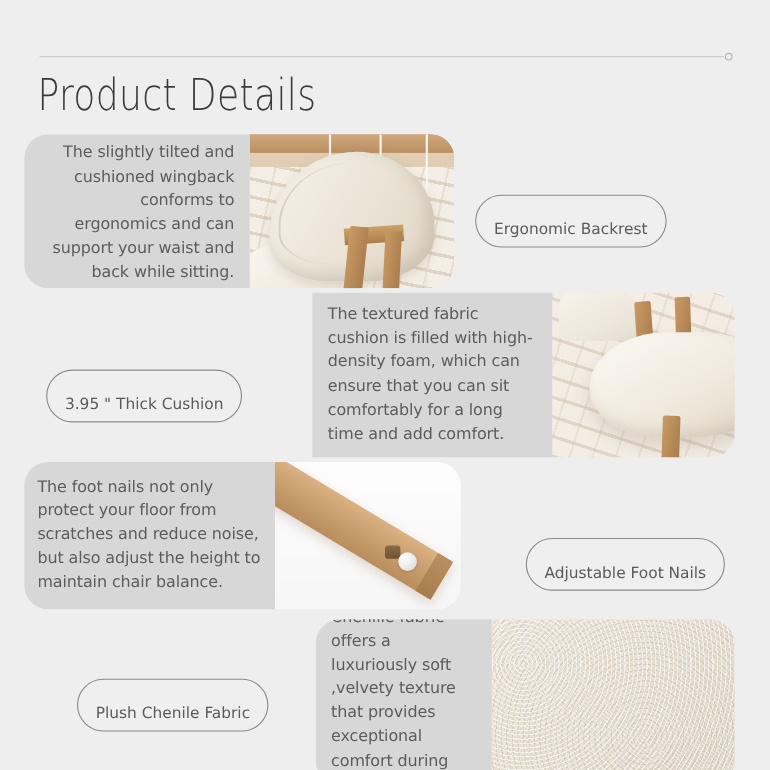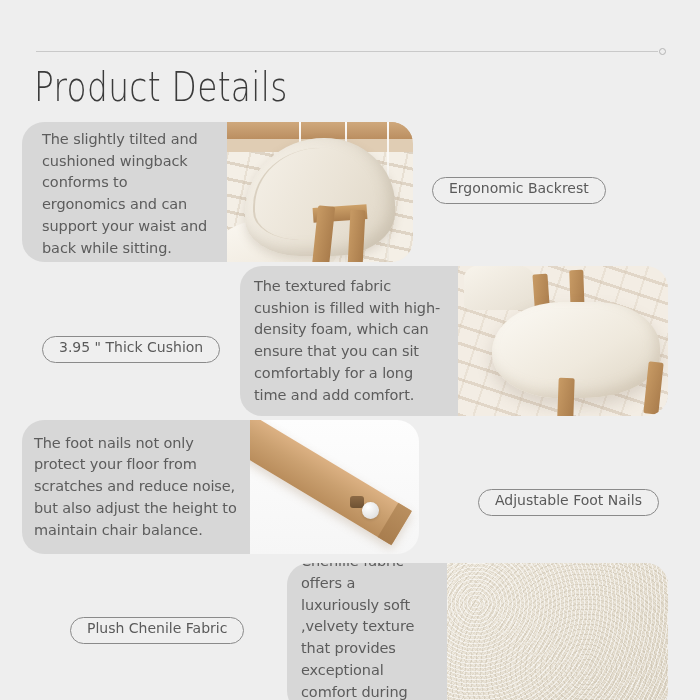--- a/index.html
+++ b/index.html
@@ -82,21 +82,21 @@
 
   
   .pill {
     position: absolute;
     border: 1px solid #8a8a8a;
     border-radius: 999px;
     background: #efefef;
     color: #5a5a5a;
     font-size: 14px;
     font-family: "DejaVu Sans", "Liberation Sans", sans-serif;
-    padding: 3px 16px 8px;
+    padding: 24px 16px 8px;
     white-space: nowrap;
     line-height: 1;
   }
 
   
   .photo-backrest {
     background:
       linear-gradient(180deg, #c49a6c 0px, #c49a6c 16px, #e0cdb4 16px, #e0cdb4 30px,
                       #f2ece2 30px, #f2ece2 100%);
   }
@@ -225,41 +225,41 @@
 </head>
 <body>
 
 <div class="header-rule">
   <span class="header-rule-dot"></span>
 </div>
 
 <h1 class="page-title">Product Details</h1>
 
 <div class="card" style="left:22px; top:122px; width:391px; height:140px;">
-  <div class="card-text" style="width:205px; padding:4px 14px 0 20px;">
+  <div class="card-text" style="width:205px; padding:4px 14px 0 20px;text-align:right;">
     <p>The slightly tilted and cushioned wingback conforms to ergonomics and can support your waist and back while sitting.</p>
   </div>
   <div class="card-photo photo-backrest">
     <div class="wallstrip"></div>
     <div class="rug"></div>
     <div class="rod" style="left:72px;"></div>
     <div class="rod" style="left:118px;"></div>
     <div class="rod" style="left:160px;"></div>
     <div class="seat"></div>
     <div class="chairback"></div>
     <div class="rail"></div>
     <div class="leg l1"></div>
     <div class="leg l2"></div>
   </div>
 </div>
 
 <div class="pill" style="left:432px; top:177px;">Ergonomic Backrest</div>
 
 <div class="card" style="left:240px; top:266px; width:428px; height:150px;">
-  <div class="card-text" style="width:218px; padding:0 12px 0 14px;">
+  <div class="card-text" style="width:218px; padding:0 12px 0 14px;margin-left:44px;">
     <p>The textured fabric cushion is filled with high-density foam, which can ensure that you can sit comfortably for a long time and add comfort.</p>
   </div>
   <div class="card-photo photo-cushion">
     <div class="backrest-sm"></div>
     <div class="leg a"></div>
     <div class="leg b"></div>
     <div class="cushion"></div>
     <div class="leg c"></div>
     <div class="leg d"></div>
   </div>

